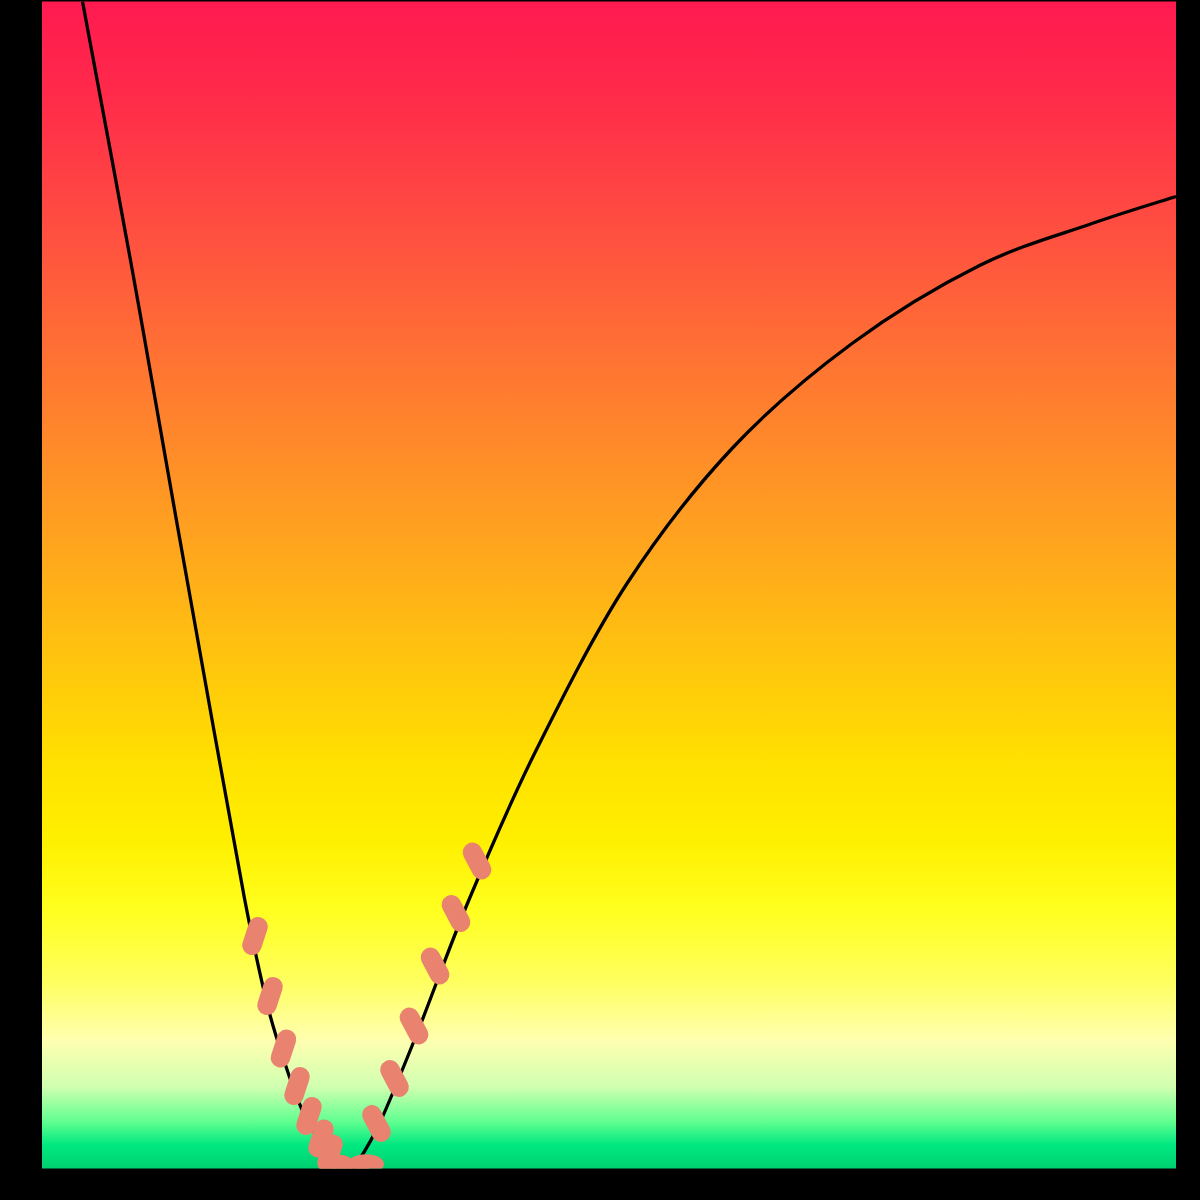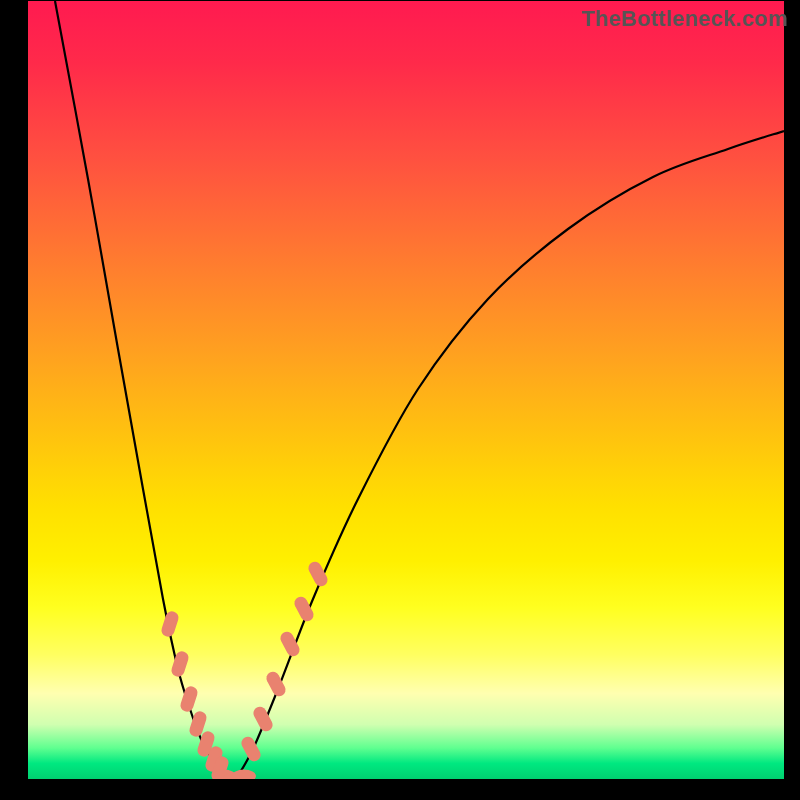--- a/index.html
+++ b/index.html
@@ -83,14 +83,13 @@
           <rect x="-6.5" y="-13" width="13" height="26" rx="6.5" fill="#e9826f" transform="translate(248,683) rotate(-28)"></rect>
           <rect x="-6.5" y="-13" width="13" height="26" rx="6.5" fill="#e9826f" transform="translate(262,643) rotate(-28)"></rect>
           <rect x="-6.5" y="-13" width="13" height="26" rx="6.5" fill="#e9826f" transform="translate(276,608) rotate(-28)"></rect>
           <rect x="-6.5" y="-13" width="13" height="26" rx="6.5" fill="#e9826f" transform="translate(290,573) rotate(-28)"></rect>
           <rect x="-12" y="-6.5" width="24" height="13" rx="12" fill="#e9826f" transform="translate(196,775) rotate(0)"></rect>
           <rect x="-12" y="-6.5" width="24" height="13" rx="12" fill="#e9826f" transform="translate(206,778) rotate(0)"></rect>
           <rect x="-12" y="-6.5" width="24" height="13" rx="12" fill="#e9826f" transform="translate(216,775) rotate(0)"></rect>
         </g>
     </svg>
   </div>
-  <div class="watermark">TheBottleneck.com</div>
 </div>
 
 </body></html>

